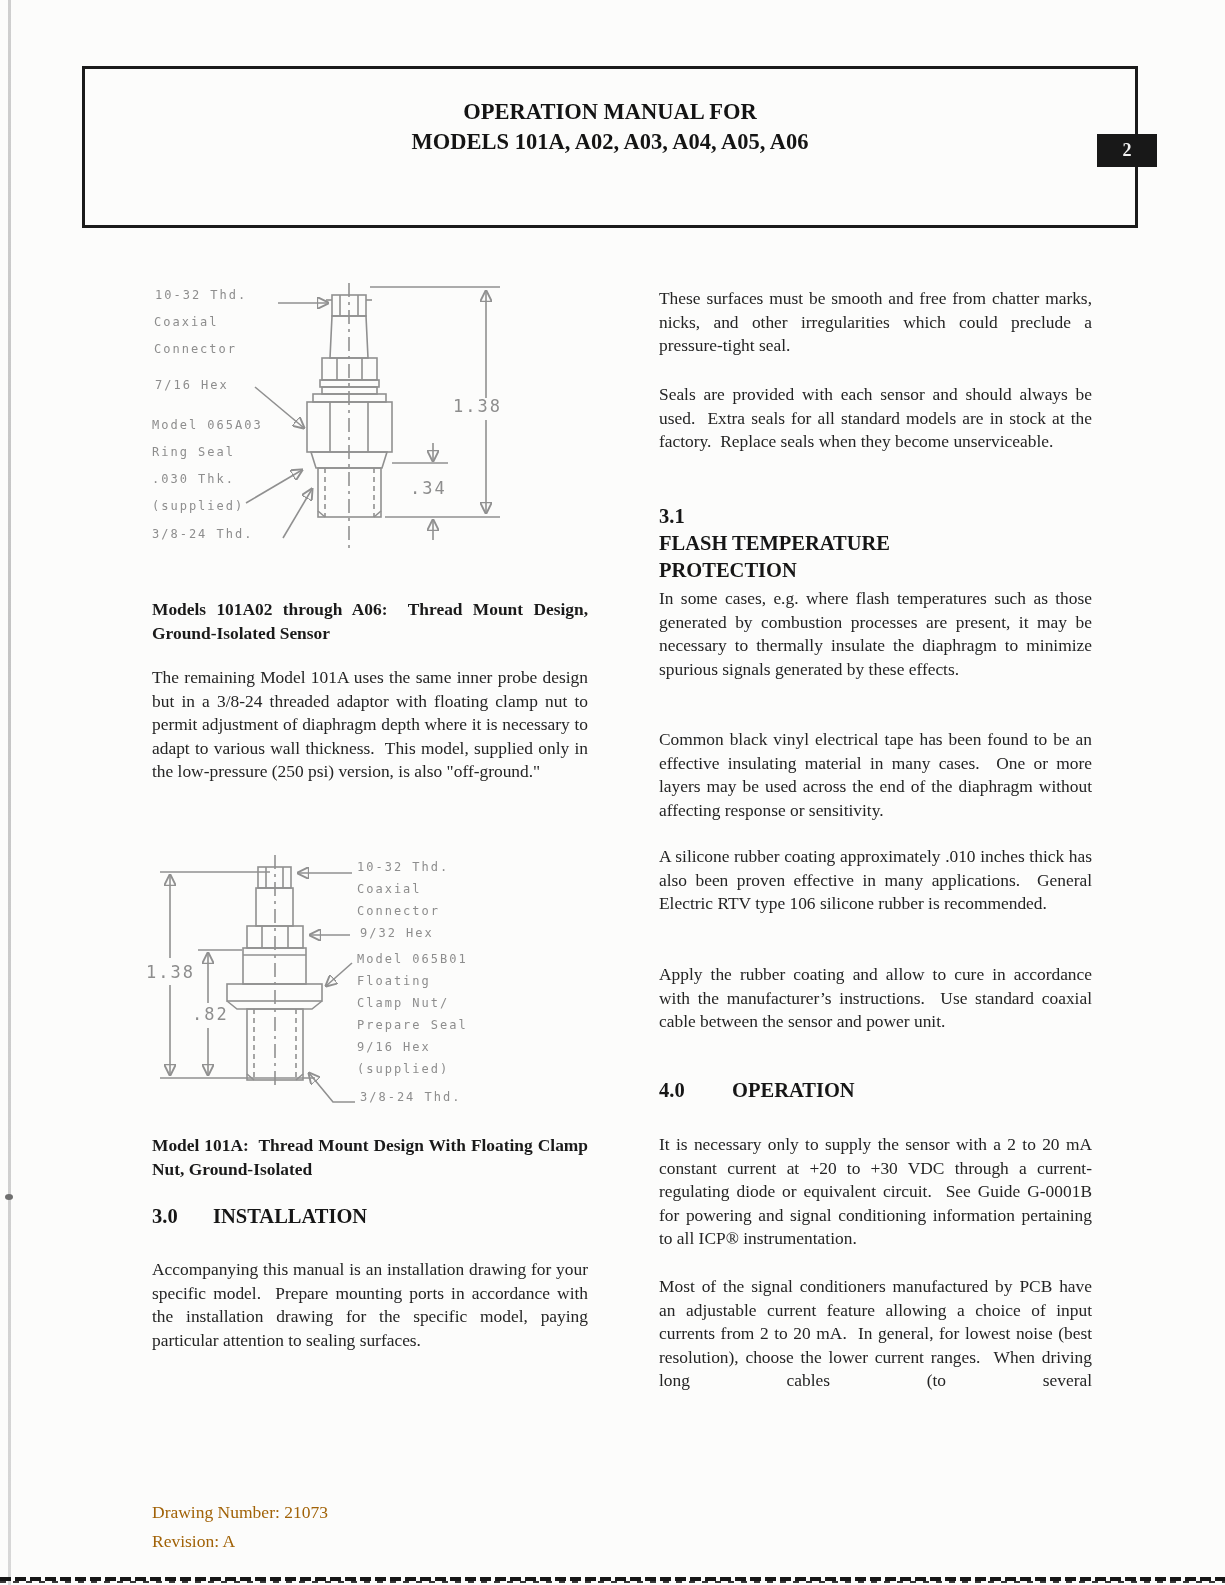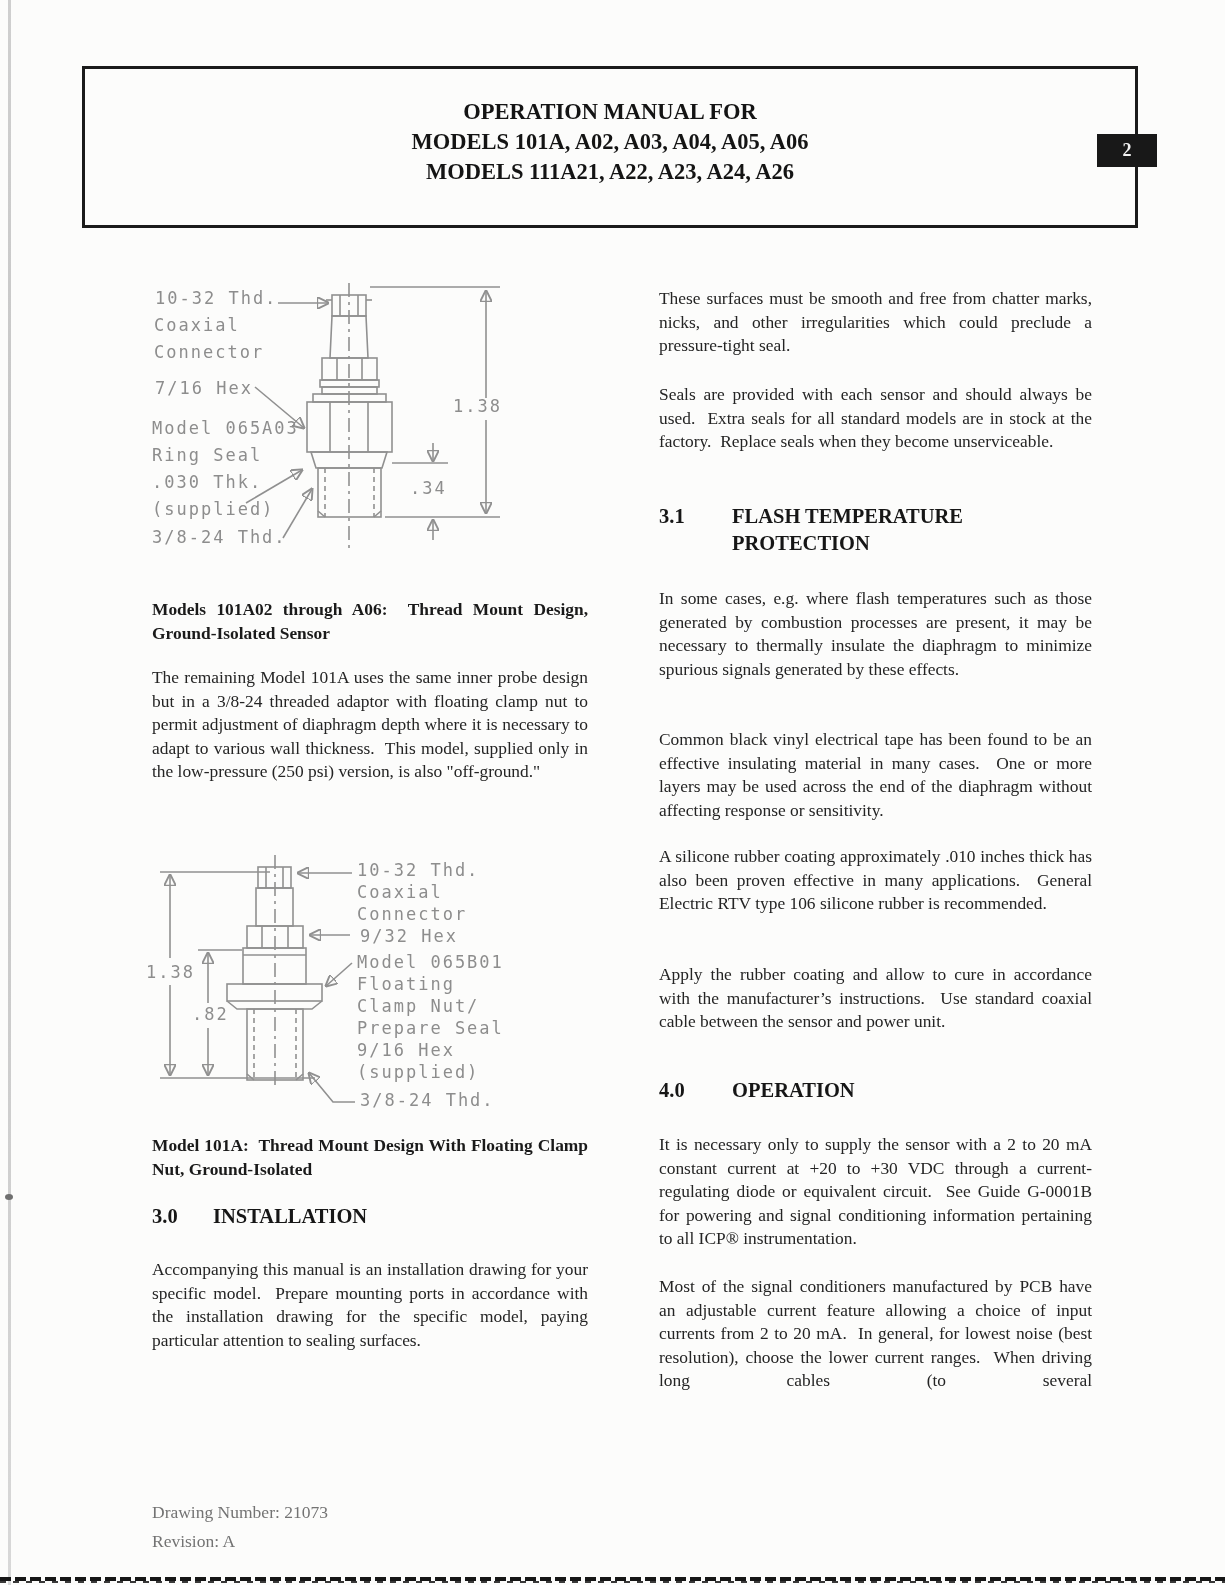--- a/index.html
+++ b/index.html
@@ -28,24 +28,24 @@
   .tblock{position:absolute;text-align:justify;font-size:17.4px;line-height:23.5px;
           white-space:pre-wrap;color:#242424;}
   .lcol{left:152px;width:436px;}
   .rcol{left:659px;width:433px;}
   .bold{font-weight:bold;color:#1a1a1a;}
   .cont{text-align-last:justify;}
   .heading{position:absolute;display:flex;font-weight:bold;font-size:20.5px;
            line-height:27px;color:#161616;}
   .hnum-l{width:61px;flex:none;}
   .hnum-r{width:73px;flex:none;}
-  .footer{position:absolute;left:152px;top:1498px;font-size:17.5px;line-height:29px;color:#737373;}
-
-  
-  .dlabel{position:absolute;font-family:"DejaVu Sans Mono", monospace;font-size:17px;
+  .footer{position:absolute;left:152px;top:1498px;font-size:17.5px;line-height:29px;color:#a16207;}
+
+  
+  .dlabel{position:absolute;font-family:"DejaVu Sans Mono", monospace;font-size:12px;
           letter-spacing:2px;color:#8d8d8d;white-space:nowrap;}
   .ddim{position:absolute;font-family:"DejaVu Sans Mono", monospace;font-size:17px;
         letter-spacing:2px;color:#8d8d8d;white-space:nowrap;}
   .dsvg{position:absolute;}
   .dsvg path,.dsvg line,.dsvg rect,.dsvg polyline,.dsvg polygon{
         stroke:#909090;stroke-width:1.6;fill:none;}
 </style>
 </head>
 <body>
 
@@ -53,21 +53,20 @@
 
   <div class="scan-edge"></div>
   <div class="scan-speck"></div>
   <div class="bottom-dashes"></div>
   <div class="bottom-dashes2"></div>
 
   <div class="header-box">
     <div class="title-wrap">
       <div>OPERATION MANUAL FOR</div>
       <div>MODELS 101A, A02, A03, A04, A05, A06</div>
-      <div>MODELS 111A21, A22, A23, A24, A26</div>
     </div>
   </div>
   <div class="pagenum">2</div>
 
   <svg class="dsvg" style="left:140px;top:272px;" width="380" height="290" viewBox="0 0 380 290">
     <defs>
       <marker id="arr" viewBox="0 0 10 10" refX="9" refY="5" markerWidth="7.5" markerHeight="7.5" orient="auto-start-reverse">
         <path d="M0 0 L10 5 L0 10 z" fill="#8d8d8d" stroke="none"></path>
       </marker>
     </defs>
@@ -186,21 +185,21 @@
   <div class="tblock lcol bold" style="top:1134px;">Model 101A:  Thread Mount Design With Floating Clamp Nut, Ground-Isolated</div>
   <div class="heading" style="left:152px;top:1203px;">
     <span class="hnum-l">3.0</span>
     <span>INSTALLATION</span>
   </div>
   <div class="tblock lcol" style="top:1258px;">Accompanying this manual is an installation drawing for your specific model.  Prepare mounting ports in accordance with the installation drawing for the specific model, paying particular attention to sealing surfaces.</div>
 
   <div class="tblock rcol" style="top:383px;">Seals are provided with each sensor and should always be used.  Extra seals for all standard models are in stock at the factory.  Replace seals when they become unserviceable.</div>
   <div class="tblock rcol" style="top:287px;">These surfaces must be smooth and free from chatter marks, nicks, and other irregularities which could preclude a pressure-tight seal.</div>
 
-  <div class="heading" style="left:659px;top:503px;">
+  <div class="heading" style="left:659px;top:503px;flex-direction:column;">
     <span class="hnum-r">3.1</span>
     <span>
       <div>FLASH TEMPERATURE</div>
       <div>PROTECTION</div>
     </span>
   </div>
 
   <div class="tblock rcol" style="top:728px;">Common black vinyl electrical tape has been found to be an effective insulating material in many cases.  One or more layers may be used across the end of the diaphragm without affecting response or sensitivity.</div>
   <div class="tblock rcol" style="top:587px;">In some cases, e.g. where flash temperatures such as those generated by combustion processes are present, it may be necessary to thermally insulate the diaphragm to minimize spurious signals generated by these effects.</div>
   <div class="tblock rcol" style="top:845px;">A silicone rubber coating approximately .010 inches thick has also been proven effective in many applications.  General Electric RTV type 106 silicone rubber is recommended.</div>

